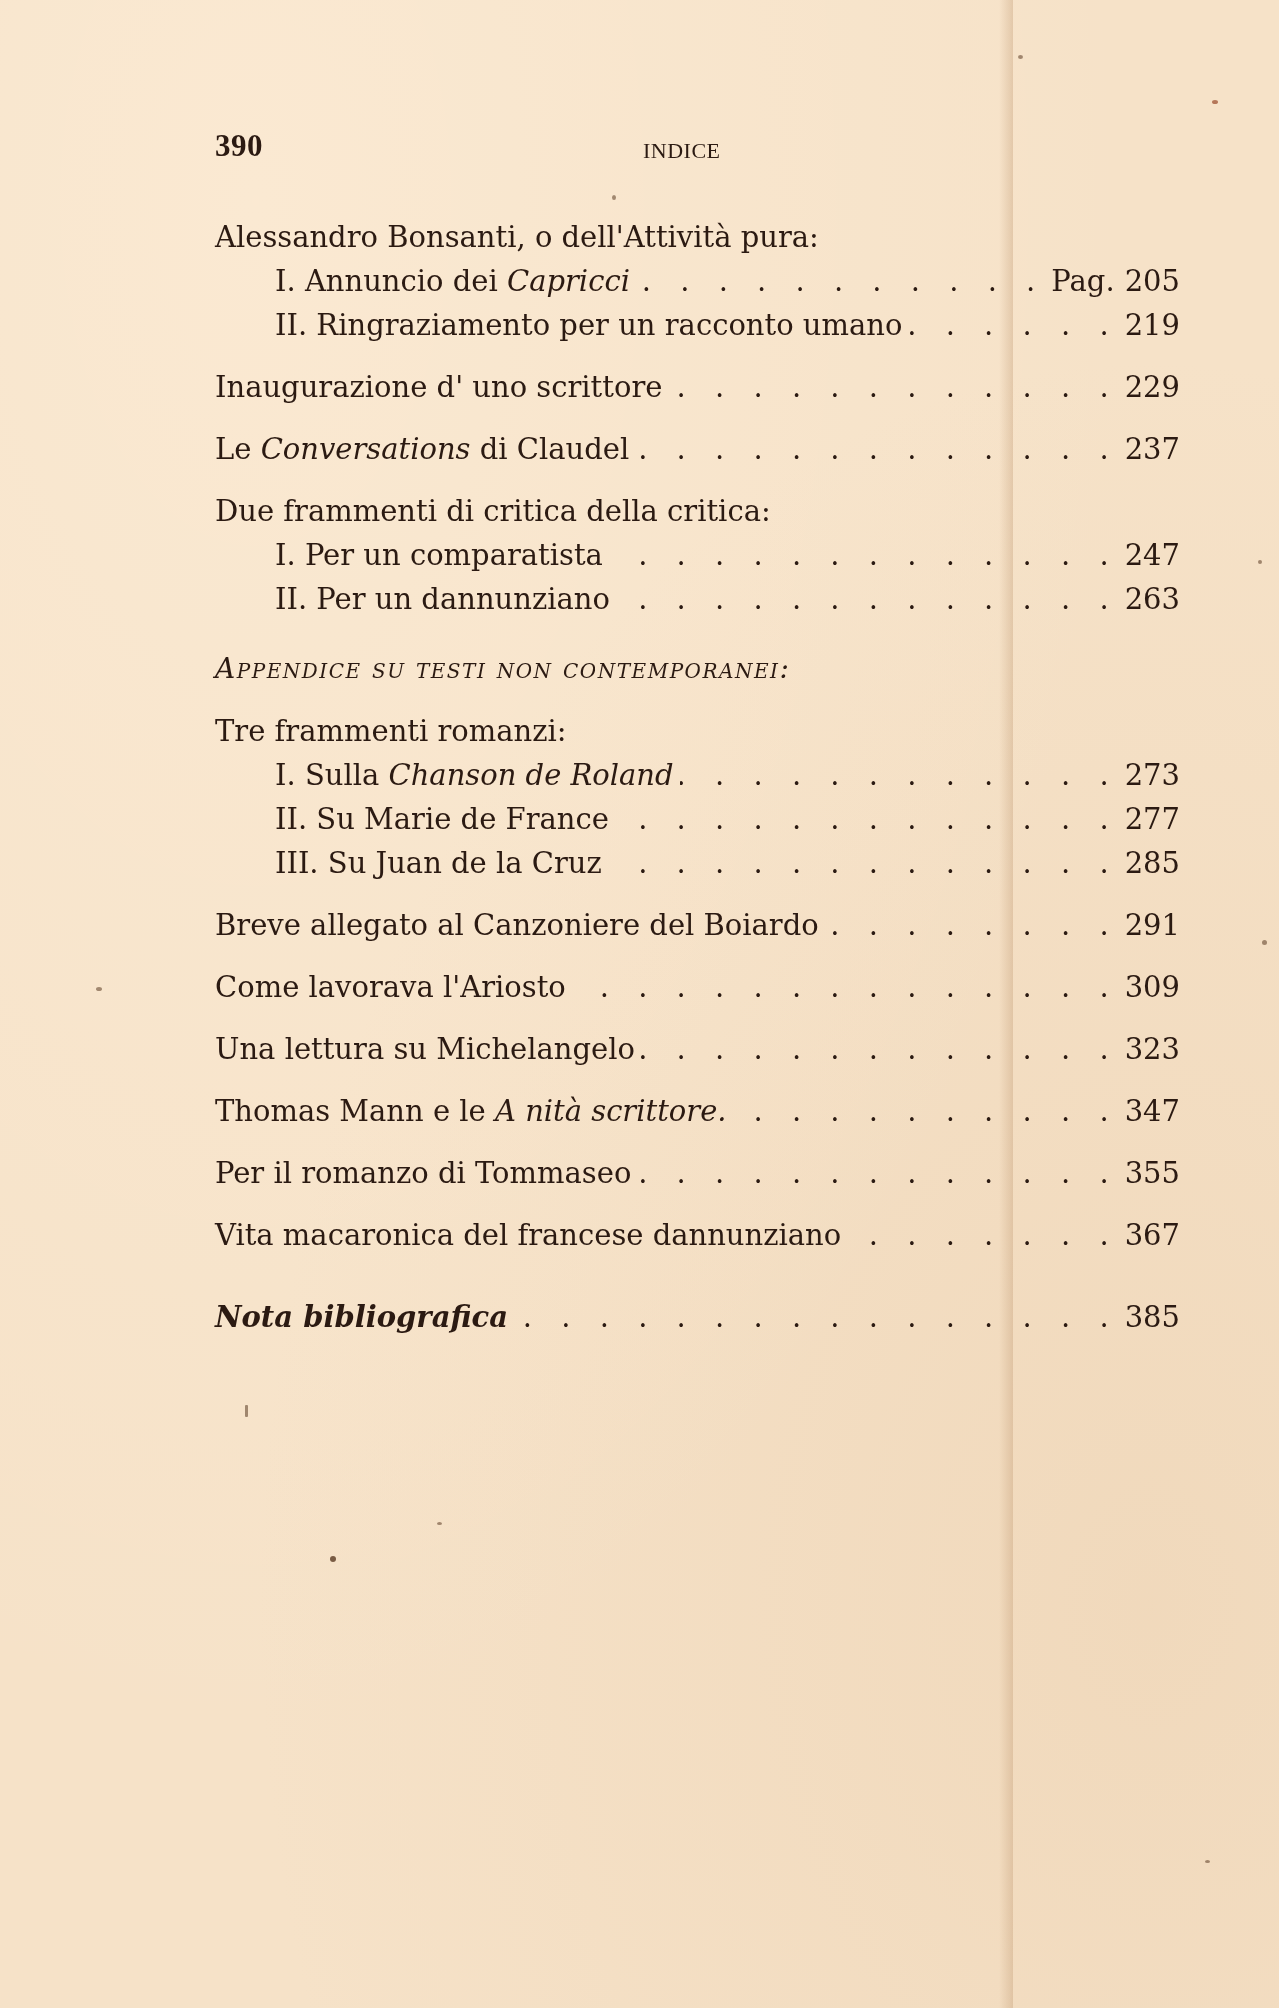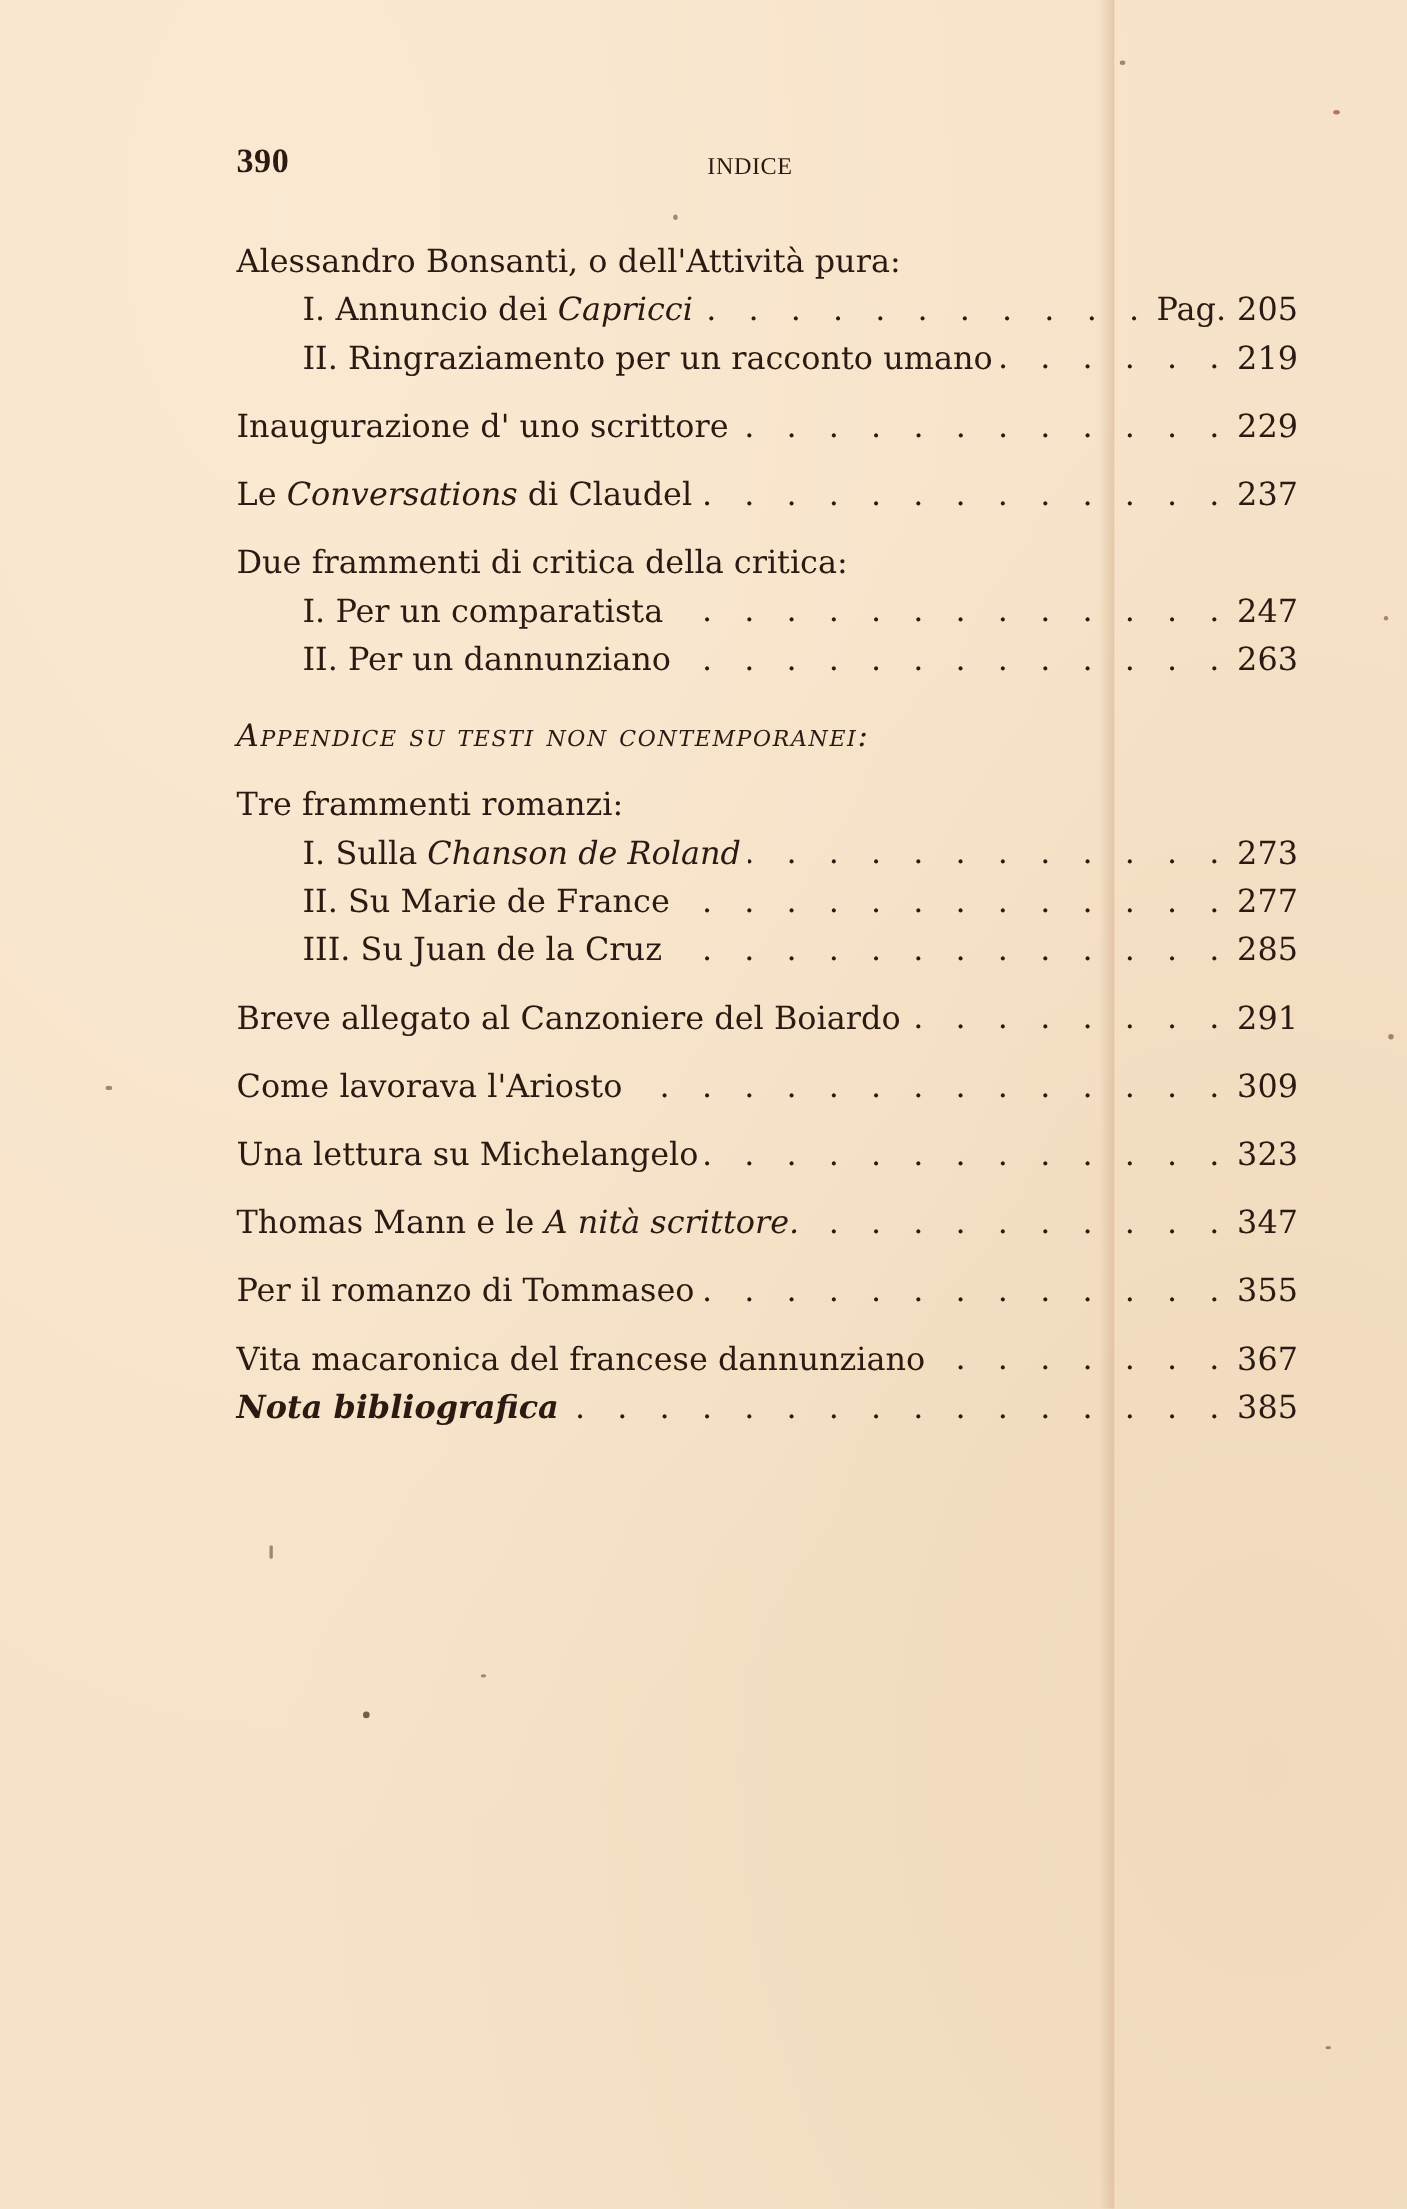--- a/index.html
+++ b/index.html
@@ -199,21 +199,21 @@
       <span class="label">Per il romanzo di Tommaseo</span>
       <span class="leader">. . . . . . . . . . . . . . . . . . . . . . . . . . . . . . . . . . . . . . . .</span>
       <span class="pageno">355</span>
     </div>
     <div class="row gap-before">
       <span class="label">Vita macaronica del francese dannunziano</span>
       <span class="leader">. . . . . . . . . . . . . . . . . . . . . . . . . . . . . . . . . . . . . . . .</span>
       <span class="pageno">367</span>
     </div>
 
-    <div class="row italic-entry" style="">
+    <div class="row italic-entry" style="margin-top: 38px;">
       <span class="label">Nota bibliografica</span>
       <span class="leader">. . . . . . . . . . . . . . . . . . . . . . . . . . . . . . . . . . . . . . . .</span>
       <span class="pageno">385</span>
     </div>
   </div>
 
   <div class="speck" style="left:1018px;top:55px;width:5px;height:4px;"></div>
   <div class="speck" style="left:1212px;top:100px;width:6px;height:4px;opacity:0.7;background:#9a4a2a;"></div>
   <div class="speck" style="left:612px;top:195px;width:4px;height:5px;"></div>
   <div class="speck" style="left:1258px;top:560px;width:4px;height:4px;"></div>

